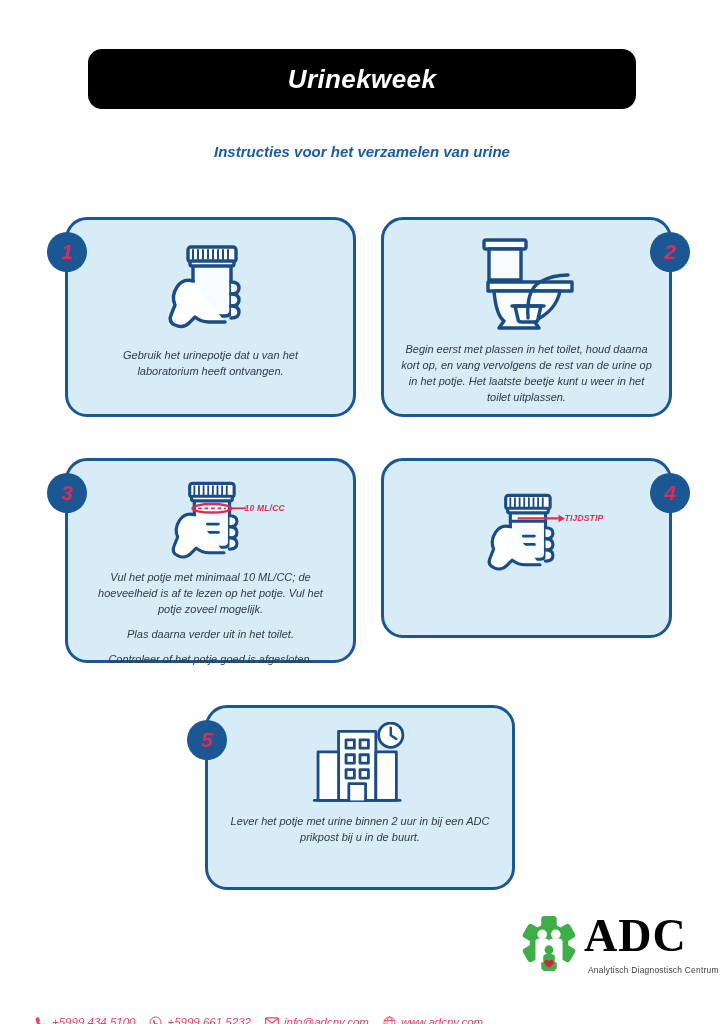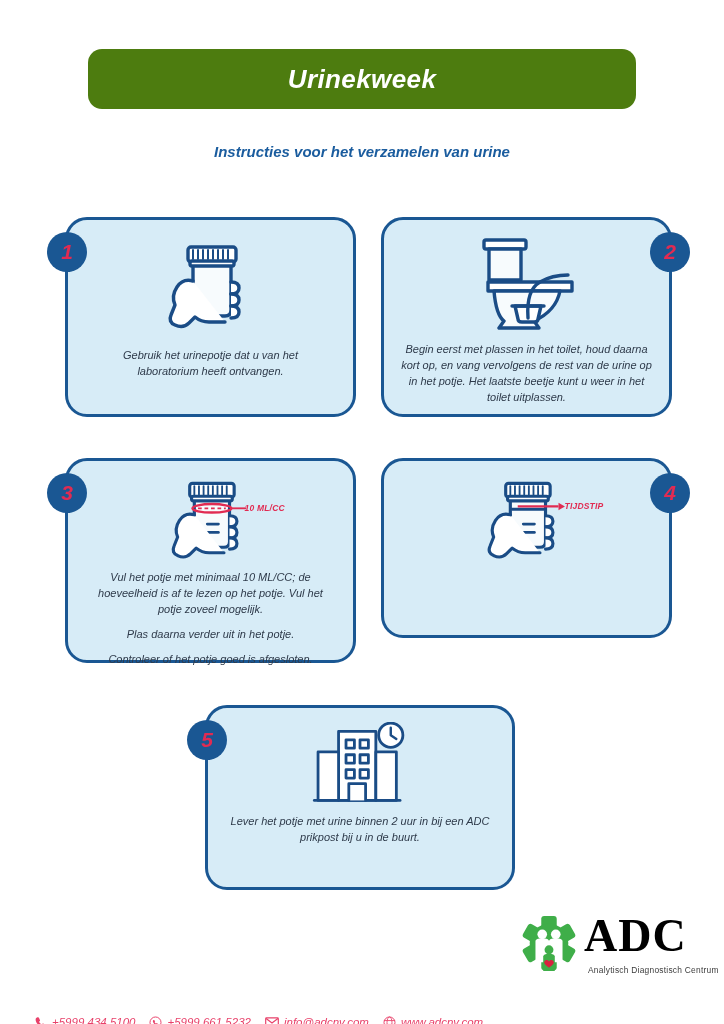--- a/index.html
+++ b/index.html
@@ -8,21 +8,21 @@
     background:#ffffff;
     font-family:"Liberation Sans", sans-serif;
     overflow:hidden;
     position:relative;
   }
   .page{position:relative;width:724px;height:1024px;}
 
   
   .header-bar{
     position:absolute;left:88px;top:49px;width:548px;height:60px;
-    background:#4d7c0f;border-radius:14px;
+    background:#000000;border-radius:14px;
     display:flex;align-items:center;justify-content:center;
   }
   .header-title{
     color:#ffffff;font-size:26px;font-weight:bold;font-style:italic;
     letter-spacing:.4px;
   }
   .subtitle{
     position:absolute;left:0;top:143px;width:724px;text-align:center;
     color:#1A5C9E;font-size:15px;font-weight:bold;font-style:italic;
   }
@@ -199,31 +199,31 @@
             <path d="M74 72 q8 0 8 6 q0 6 -8 6" fill="#FFFFFF"></path>
           </g>
 
           <ellipse cx="55" cy="40" rx="21" ry="4.6" fill="none" stroke="#E12B52" stroke-width="2.6"></ellipse>
           <line x1="40" y1="40" x2="70" y2="40" stroke="#E12B52" stroke-width="2" stroke-dasharray="4 3"></line>
           <line x1="76" y1="40" x2="92" y2="40" stroke="#E12B52" stroke-width="2"></line>
         </svg>
         <span class="anno" style="left:84px;top:32px;">10 ML/CC</span>
       </div>
       <p class="caption" style="margin-top:4px;max-width:248px;">Vul het potje met minimaal 10 ML/CC; de hoeveelheid is af te lezen op het potje. Vul het potje zoveel mogelijk.</p>
-      <p class="caption" style="max-width:248px;">Plas daarna verder uit in het potje.</p>
+      <p class="caption" style="max-width:248px;">Plas daarna verder uit in het toilet.</p>
       <p class="caption" style="max-width:248px;">Controleer of het potje goed is afgesloten.</p>
     </div>
     <div class="badge-stem" style="left:-1px;top:30px;height:22px;"></div>
     <div class="badge" style="left:-21px;top:12px;">
       <span>3</span>
     </div>
   </div>
 
   <div class="card" style="left:381px;top:458px;width:291px;height:180px;">
-    <div class="card-inner" style="padding-top:10px;">
+    <div class="card-inner" style="padding-top:10px;margin-top:12px;">
       <div class="icon-wrap" style="height:95px;">
         <svg width="100" height="95" viewBox="0 0 108 102">
           <g fill="none" stroke="#1A4C86" stroke-width="3.4" stroke-linejoin="round" stroke-linecap="round">
             <path d="M36 27 L36 76 q0 6 6 6 L68 82 q6 0 6 -6 L74 27 Z" fill="#F7FBFD"></path>
             <rect x="31" y="13" width="48" height="15" rx="3" fill="#FFFFFF"></rect>
             <g stroke-width="2">
               <line x1="36" y1="16" x2="36" y2="25"></line>
                 <line x1="41" y1="16" x2="41" y2="25"></line>
               <line x1="46" y1="16" x2="46" y2="25"></line>
                 <line x1="51" y1="16" x2="51" y2="25"></line>

